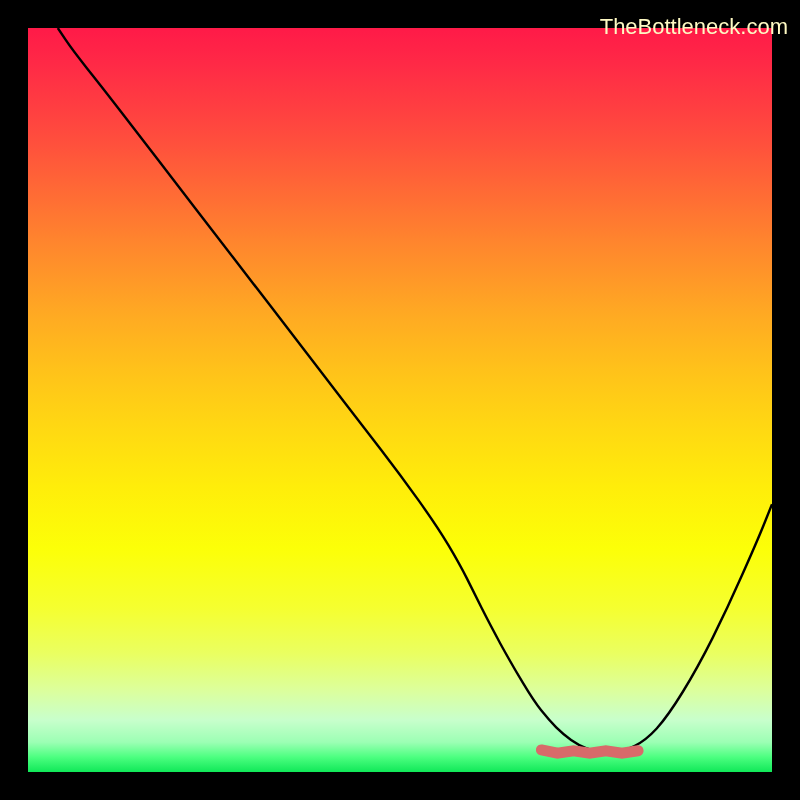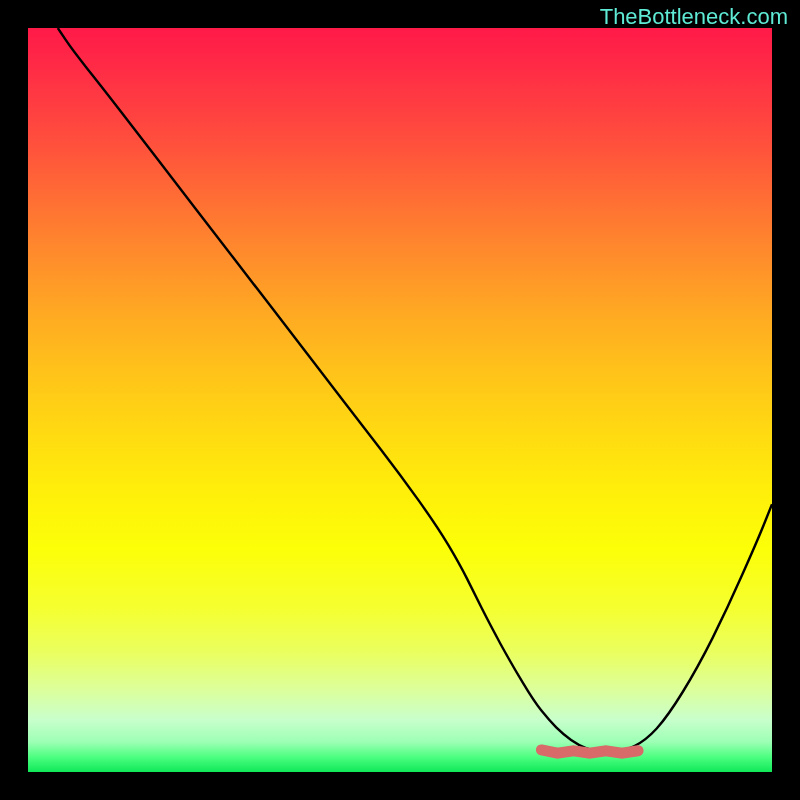--- a/index.html
+++ b/index.html
@@ -5,23 +5,23 @@
   * { margin: 0; padding: 0; box-sizing: border-box; }
   body {
     width: 800px;
     height: 800px;
     background: #000;
     position: relative;
     font-family: Arial, sans-serif;
   }
   .watermark {
     position: absolute;
-    top: 4px;
+    top: 14px;
     right: 12px;
-    color: #5eead4;
+    color: #fef9c3;
     font-size: 22px;
     font-weight: 500;
     z-index: 10;
     text-align: center;
   }
   .plot-area {
     position: absolute;
     left: 28px;
     top: 28px;
     width: 744px;

